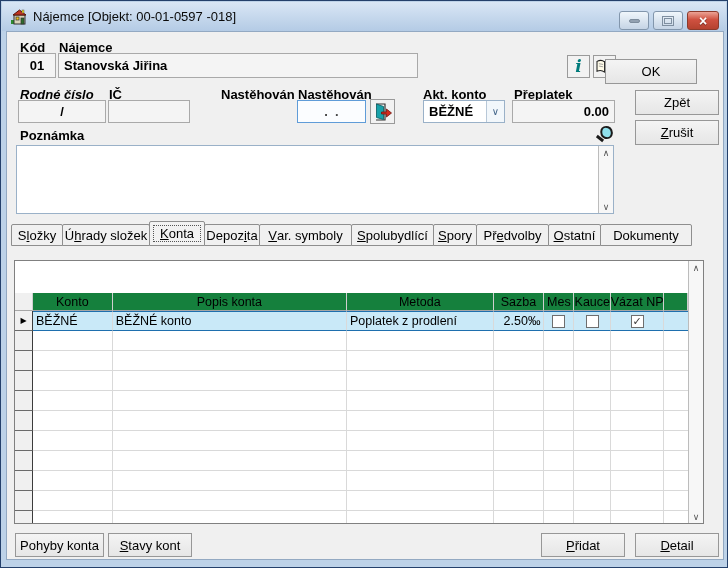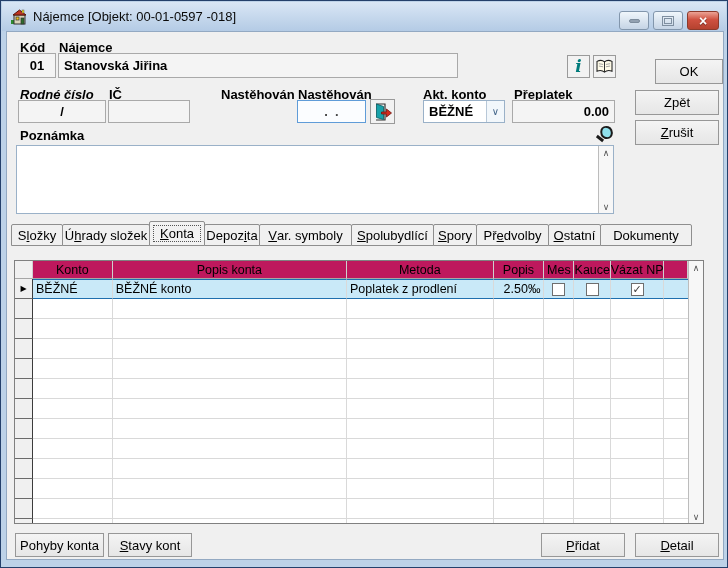--- a/index.html
+++ b/index.html
@@ -79,21 +79,21 @@
   .tab:first-child { margin-left: 0; }
   .tab.active { height: 25px; background: #f2f2f2; z-index: 2; }
   .tab.active::after { content: ""; position: absolute; left: 3px; right: 3px; top: 3px; bottom: 3px;
                        border: 1px dotted #555; }
 
   
   .tbl { position: absolute; left: 7px; top: 228px; width: 690px; height: 264px;
          border: 1px solid #808080; background: #fff; display: flex; overflow: hidden; }
   .tbl-main { width: 675px; overflow: hidden; }
   .trow { display: flex; height: 20px; }
-  .trow.head { height: 18px; background: #be185d; }
+  .trow.head { height: 18px; background: #15803d; margin-top: 32px; }
   .tcell { border-right: 1px solid #d9d9d9; border-bottom: 1px solid #d9d9d9;
            font-size: 12.5px; display: flex; align-items: center; padding: 0 3px;
            overflow: hidden; white-space: nowrap; }
   .tcell.center { justify-content: center; }
   .tcell.right { justify-content: flex-end; }
   .trow.head .tcell { justify-content: center; border-bottom: 1px solid #a6a6a6; border-right: 1px solid #cfcfcf; }
   .tcell.gutter { width: 18px; background: #f0f0f0; border-right: 1px solid #3c3c3c;
                   border-bottom: 1px solid #6a6a6a; justify-content: center; padding: 0; }
   .trow.head .tcell.gutter { border-bottom: 1px solid #a6a6a6; }
   .tcell.col-filler { border-right: none; }
@@ -131,21 +131,21 @@
         </span>
     </span>
   </div>
 
   <div class="client">
 
     <div class="flabel" style="left:13px; top:8px;">Kód</div>
     <div class="field center" style="left:11px; top:21px; width:38px; height:25px;">01</div>
 
     <div class="flabel" style="left:52px; top:8px;">Nájemce</div>
-    <div class="field" style="left:51px; top:21px; width:400px; height:25px;">Stanovská Jiřina</div>
+    <div class="field" style="left:51px; top:21px; width:360px; height:25px;">Stanovská Jiřina</div>
 
     <div class="icon-btn" style="left:560px; top:23px;">
       <span class="info-glyph">i</span>
     </div>
     <div class="icon-btn" style="left:586px; top:23px;">
       <svg width="19" height="15" viewBox="0 0 20 16">
         <path d="M2 2.5 C5 1 8 1.3 10 3 C12 1.3 15 1 18 2.5 V13 C15 11.8 12 12.2 10 14 C8 12.2 5 11.8 2 13 Z" fill="#fffbe8" stroke="#222" stroke-width="1.1"></path>
         <line x1="10" y1="3" x2="10" y2="14" stroke="#222" stroke-width="1"></line>
         <line x1="4" y1="5" x2="8.5" y2="5.8" stroke="#888" stroke-width="0.8"></line>
         <line x1="4" y1="7.5" x2="8.5" y2="8.3" stroke="#888" stroke-width="0.8"></line>
@@ -187,21 +187,21 @@
     <div class="flabel" style="left:13px; top:96px;">Poznámka</div>
     <div class="mag"></div>
     <div class="note">
       <div class="note-body"></div>
       <div class="vscroll">
         <span class="scroll-arrow">∧</span>
         <span class="scroll-arrow">∨</span>
       </div>
     </div>
 
-    <div class="btn" style="left:648px; top:27px;  width:68px; height:25px;">OK</div>
+    <div class="btn" style="left:598px; top:27px;  width:92px; height:25px;">OK</div>
     <div class="btn" style="left:628px; top:58px;  width:84px; height:25px;">Zpět</div>
     <div class="btn" style="left:628px; top:88px;  width:84px; height:25px;"><u>Z</u>rušit</div>
 
     <div class="tab-bar">
         <div class="tab" style="width: 52px;">S<u>l</u>ožky</div>
         <div class="tab" style="width: 88px;">Ú<u>h</u>rady složek</div>
         <div class="tab active" style="width: 56px;"><u>K</u>onta</div>
         <div class="tab" style="width: 56px;">Depoz<u>i</u>ta</div>
         <div class="tab" style="width: 93px;"><u>V</u>ar. symboly</div>
         <div class="tab" style="width: 83px;"><u>S</u>polubydlící</div>
@@ -211,21 +211,21 @@
         <div class="tab" style="width: 92px;">Dokumenty</div>
       </div>
 
     <div class="tbl">
       <div class="tbl-main">
           <div class="trow head">
             <div class="tcell gutter"></div>
             <div class="tcell" style="width: 80px;">Konto</div>
             <div class="tcell" style="width: 235px;">Popis konta</div>
             <div class="tcell" style="width: 147px;">Metoda</div>
-            <div class="tcell" style="width: 51px;">Popis</div>
+            <div class="tcell" style="width: 51px;">Sazba</div>
             <div class="tcell" style="width: 30px;">Mes</div>
             <div class="tcell" style="width: 37px;">Kauce</div>
             <div class="tcell" style="width: 53px;">Vázat NP</div>
             <div class="tcell" style="width: 24px;"></div>
           </div>
           <div class="trow selected">
             <div class="tcell gutter">
               <span class="marker">▶</span>
             </div>
             <div class="tcell col-konto" style="width: 80px;">BĚŽNÉ</div>

